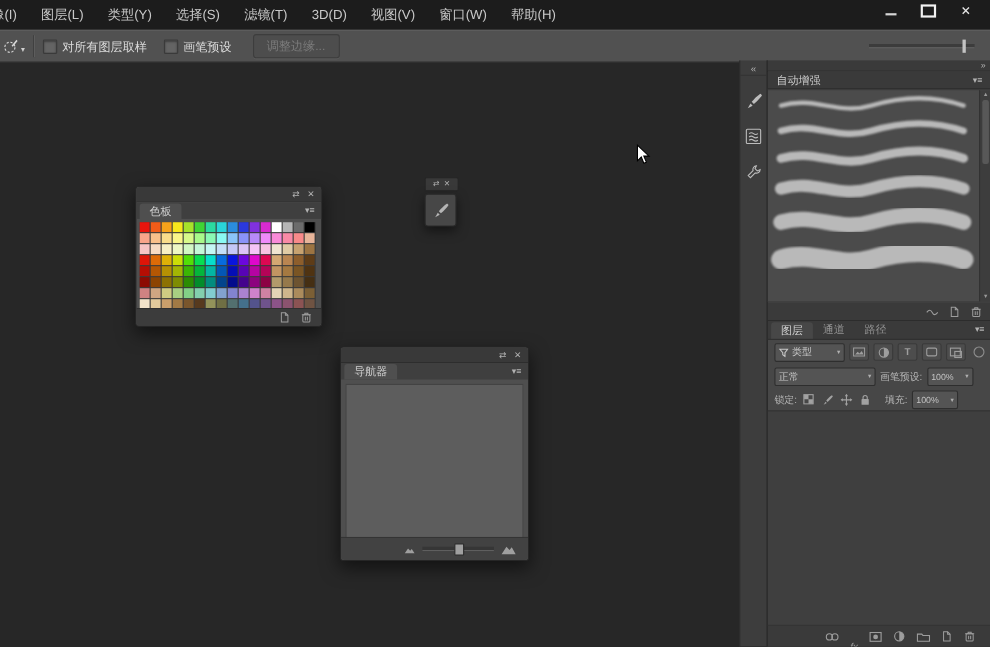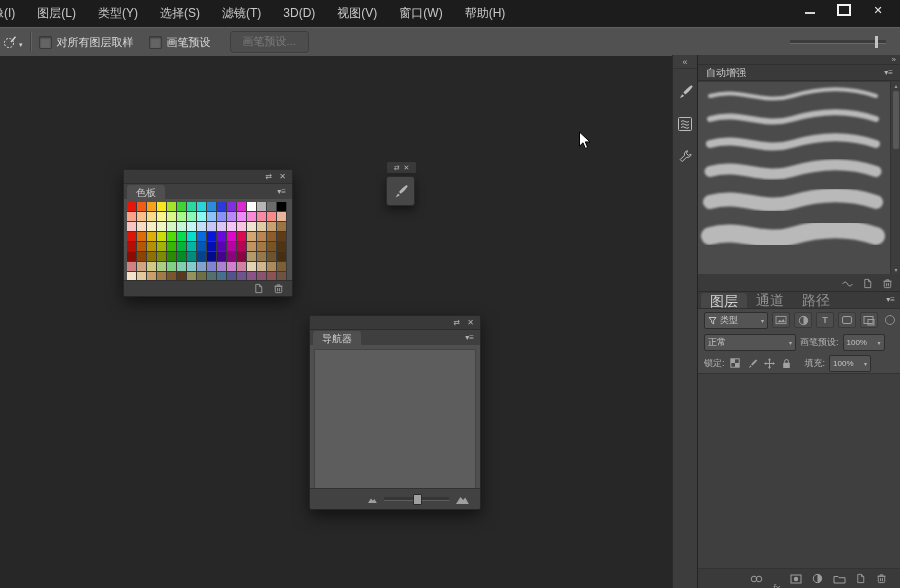--- a/index.html
+++ b/index.html
@@ -101,21 +101,21 @@
   .bp-sizerow .texbtn{position:absolute;right:8px;top:2px;width:24px;height:25px;background:#4b4b4b;
                       border:1px solid #616161;border-radius:2px;display:flex;align-items:center;justify-content:center;color:#b5b5b5;}
   .bp-strokes{position:relative;height:192px;background:#4b4b4b;border-top:1px solid #3a3a3a;border-bottom:1px solid #3a3a3a;}
   .bp-scroll{position:absolute;right:0;top:0;bottom:0;width:10px;background:#3d3d3d;border-left:1px solid #323232;
              display:flex;flex-direction:column;align-items:center;font-size:6px;color:#9a9a9a;}
   .bp-scroll .thumb{width:6px;height:58px;background:#585858;border-radius:2px;margin-top:2px;}
   .bp-scroll .sdown{margin-top:auto;margin-bottom:1px;}
   .bp-bottom{height:16px;background:#3a3a3a;border-bottom:1px solid #2c2c2c;display:flex;align-items:center;
              justify-content:flex-end;gap:9px;padding:0 8px;color:#9d9d9d;}
   .dock-tabs{height:16px;background:#3a3a3a;display:flex;align-items:stretch;padding-left:3px;border-bottom:1px solid #303030;}
-  .dock-tab{font-size:14px;line-height:15px;padding:1px 9px 0;color:#929292;}
+  .dock-tab{font-size:10px;line-height:15px;padding:1px 9px 0;color:#929292;}
   .dock-tab.active{background:#474747;color:#d2d2d2;border-radius:3px 3px 0 0;margin-top:1px;}
   .lr{display:flex;align-items:center;padding:0 6px;gap:4px;}
   .filter-row{height:22px;}
   .blend-row{height:22px;}
   .lock-row{height:20px;}
   .combo{display:flex;align-items:center;background:#545454;border:1px solid #2e2e2e;border-radius:2px;
          height:15px;font-size:9px;color:#c6c6c6;padding:0 3px;gap:3px;}
   .combo .dd{margin-left:auto;font-size:6px;color:#b0b0b0;}
   .minilbl{font-size:9px;color:#b5b5b5;white-space:nowrap;}
   .iconbtn{width:16px;height:14px;display:flex;align-items:center;justify-content:center;color:#9e9e9e;
@@ -172,21 +172,21 @@
     <div class="vsep"></div>
     <label class="opt-check">
       <span class="checkbox"></span>
       <span>对所有图层取样</span>
     </label>
     <label class="opt-check">
       <span class="checkbox"></span>
       <span>画笔预设</span>
     </label>
     <button class="refine-btn" disabled="">
-      <span>画笔预设...</span>
+      <span>调整边缘...</span>
     </button>
     <div class="opt-slider">
       <div class="groove"></div>
       <div class="handle"></div>
     </div>
   </div>
 
   <div class="fpanel" id="swatches-panel">
     <div class="fp-title">
       <span class="icn">⇄</span>

